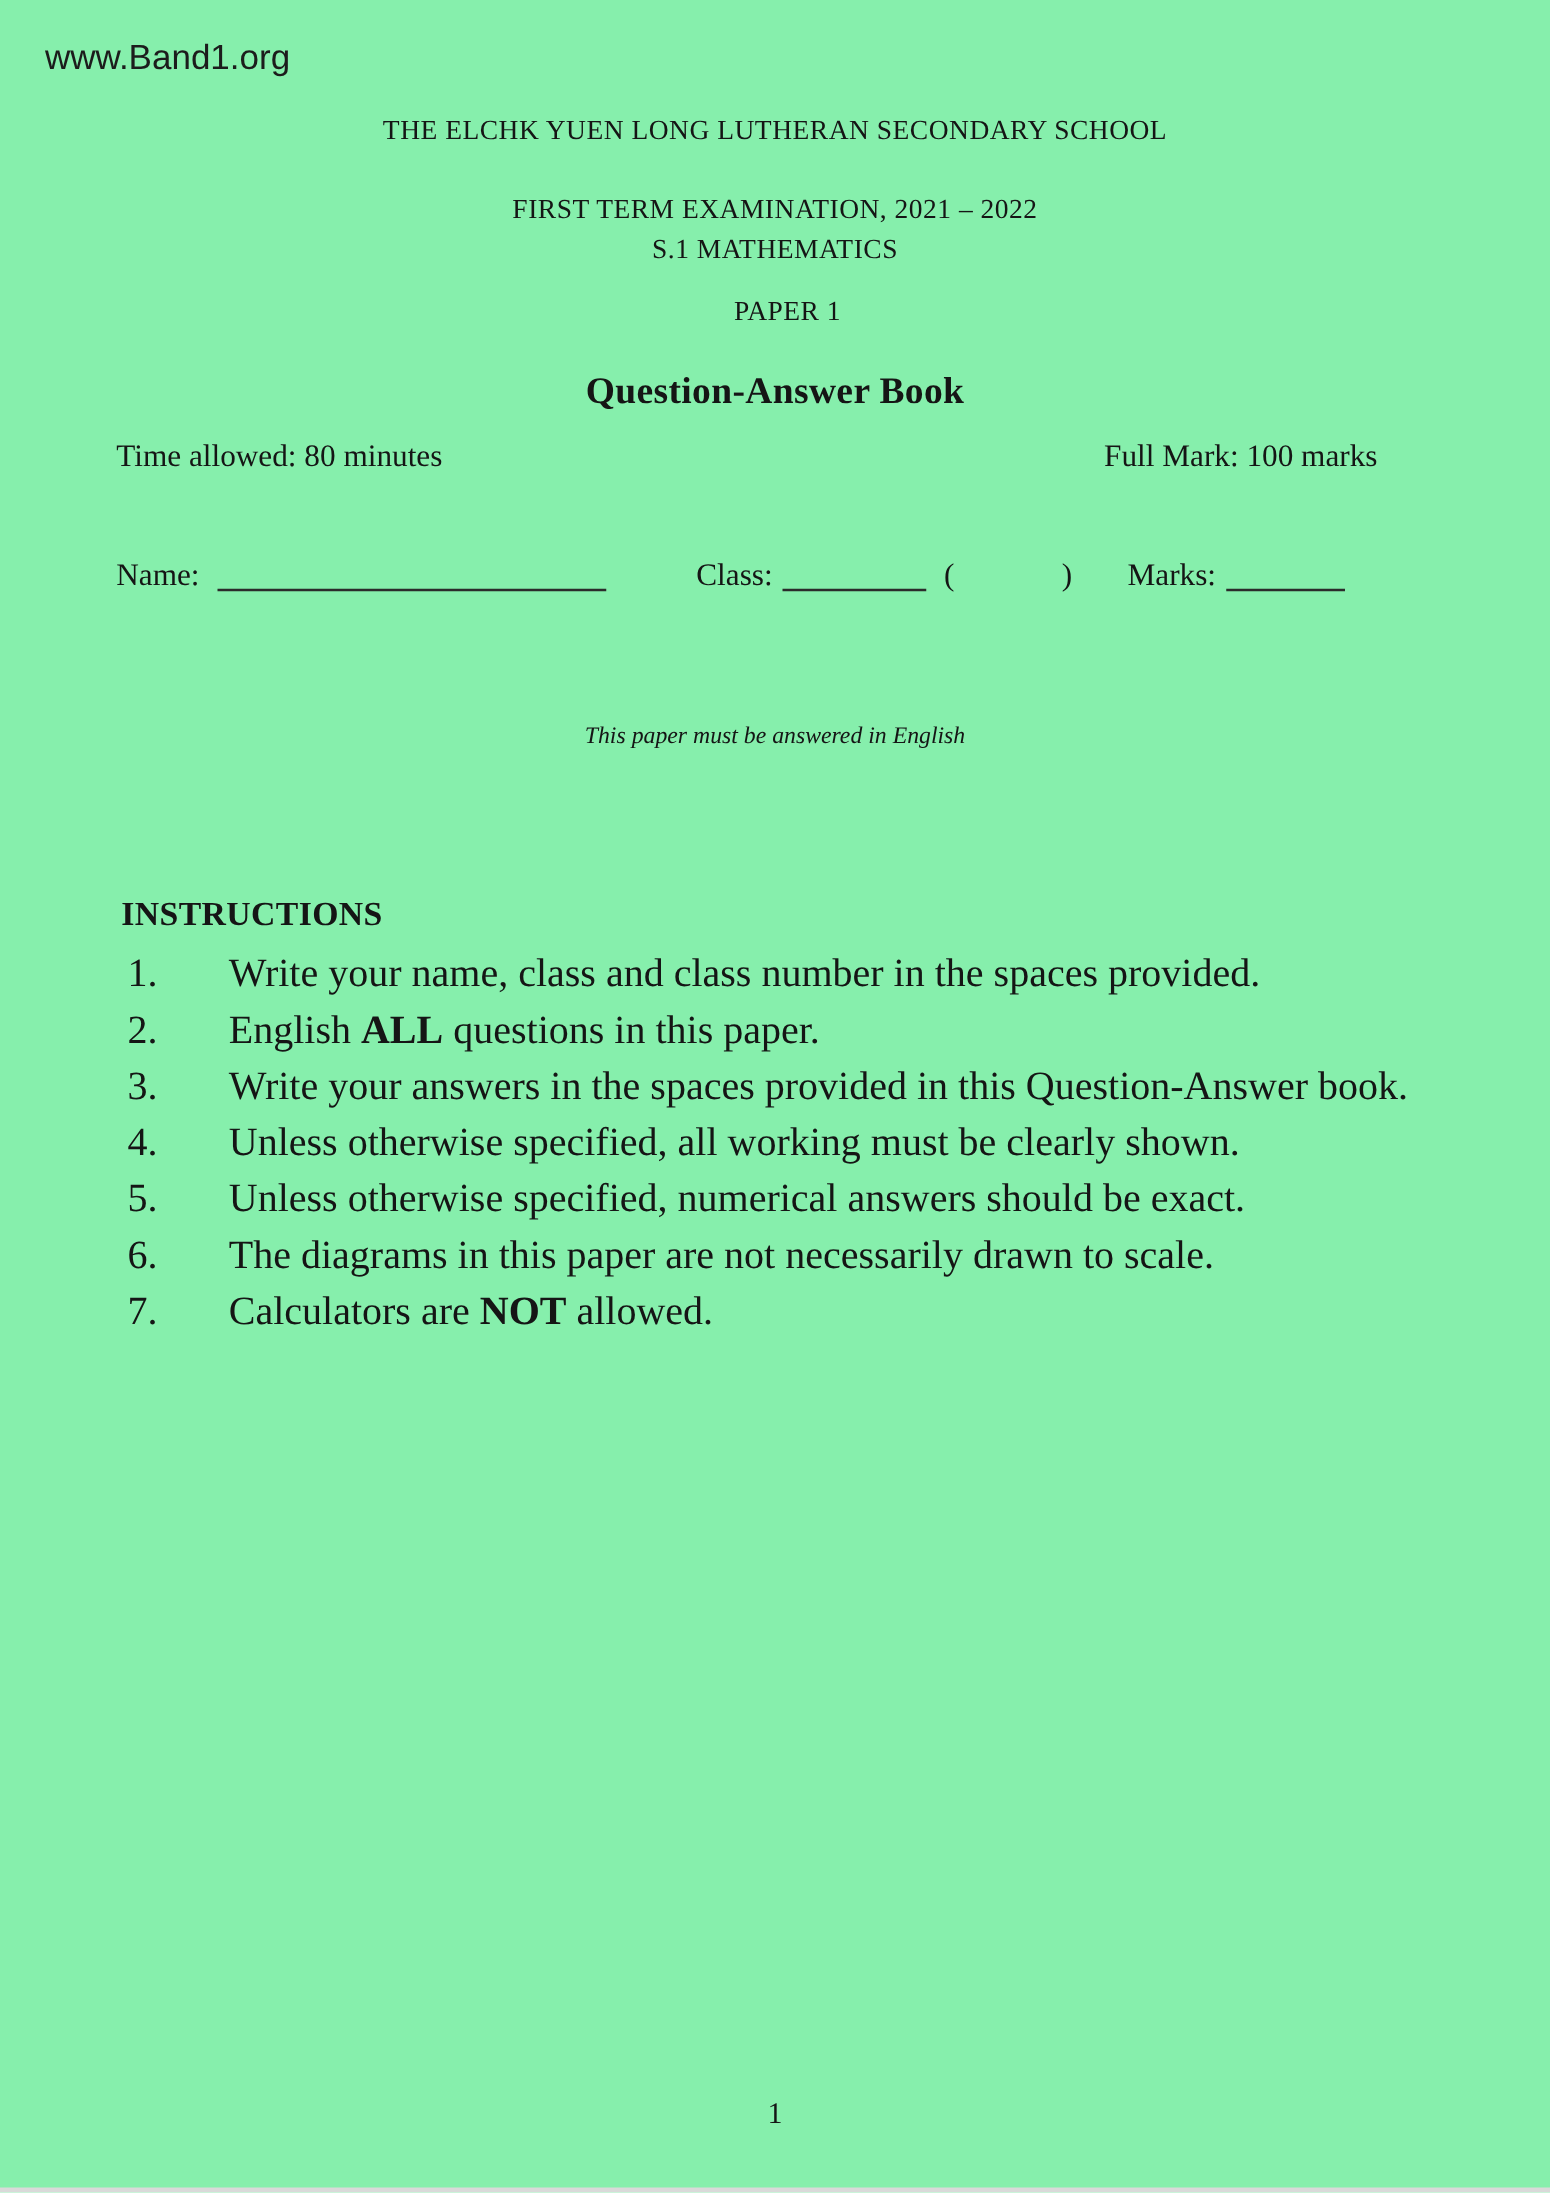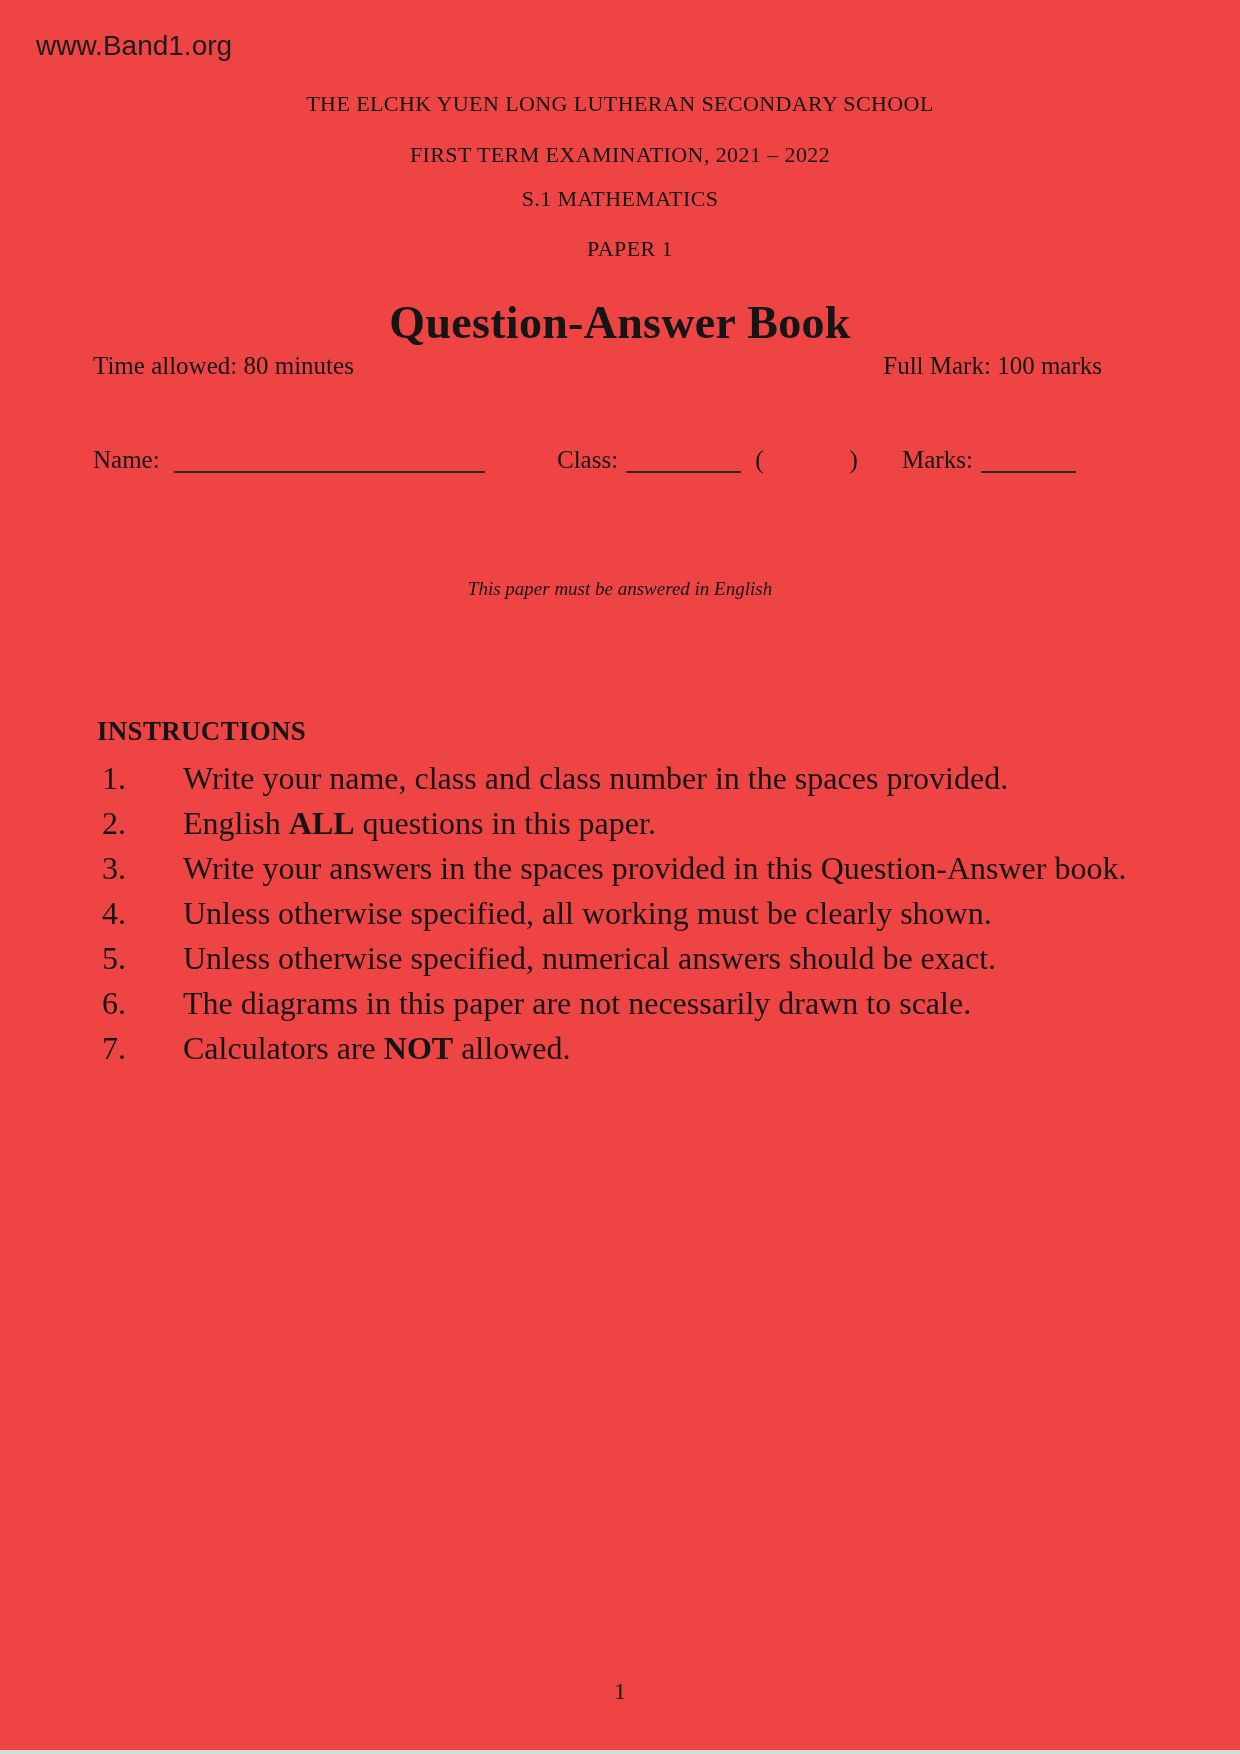--- a/index.html
+++ b/index.html
@@ -1,44 +1,44 @@
 <!DOCTYPE html>
 <html><head>
 <meta charset="utf-8">
 <style>
   * { margin: 0; padding: 0; box-sizing: border-box; }
   html, body { background: #ffffff; }
   .page {
     position: relative;
     width: 1240px;
     height: 1754px;
-    background: #ef4444;
+    background: #86efac;
     color: #151515;
     font-family: "Liberation Serif", serif;
     overflow: hidden;
   }
   .abs { position: absolute; }
   .center { left: 0; width: 100%; text-align: center; }
 
   .watermark {
     left: 36px; top: 30px;
     font-family: "Liberation Sans", sans-serif;
     font-size: 28px;
     color: #1c1c1c;
   }
 
   .h-line { font-size: 22px; letter-spacing: 0.4px; line-height: 1; }
   .h1 { top: 93px; }
-  .h2 { top: 144px; }
+  .h2 { top: 156px; }
   .h3 { top: 188px; }
   .h4 { top: 238px; padding-left: 20px; }
 
   .book-title {
     top: 296px;
-    font-size: 46px;
+    font-size: 30px;
     font-weight: bold;
     letter-spacing: 0.3px;
   }
 
   .meta { top: 352px; font-size: 25px; }
   .meta-left { left: 93px; }
   .meta-right { right: 138px; }
 
   .fields-row { top: 443px; font-size: 25px; height: 40px; left: 0; width: 100%; }
   .fld { position: absolute; top: 0; white-space: nowrap; }

